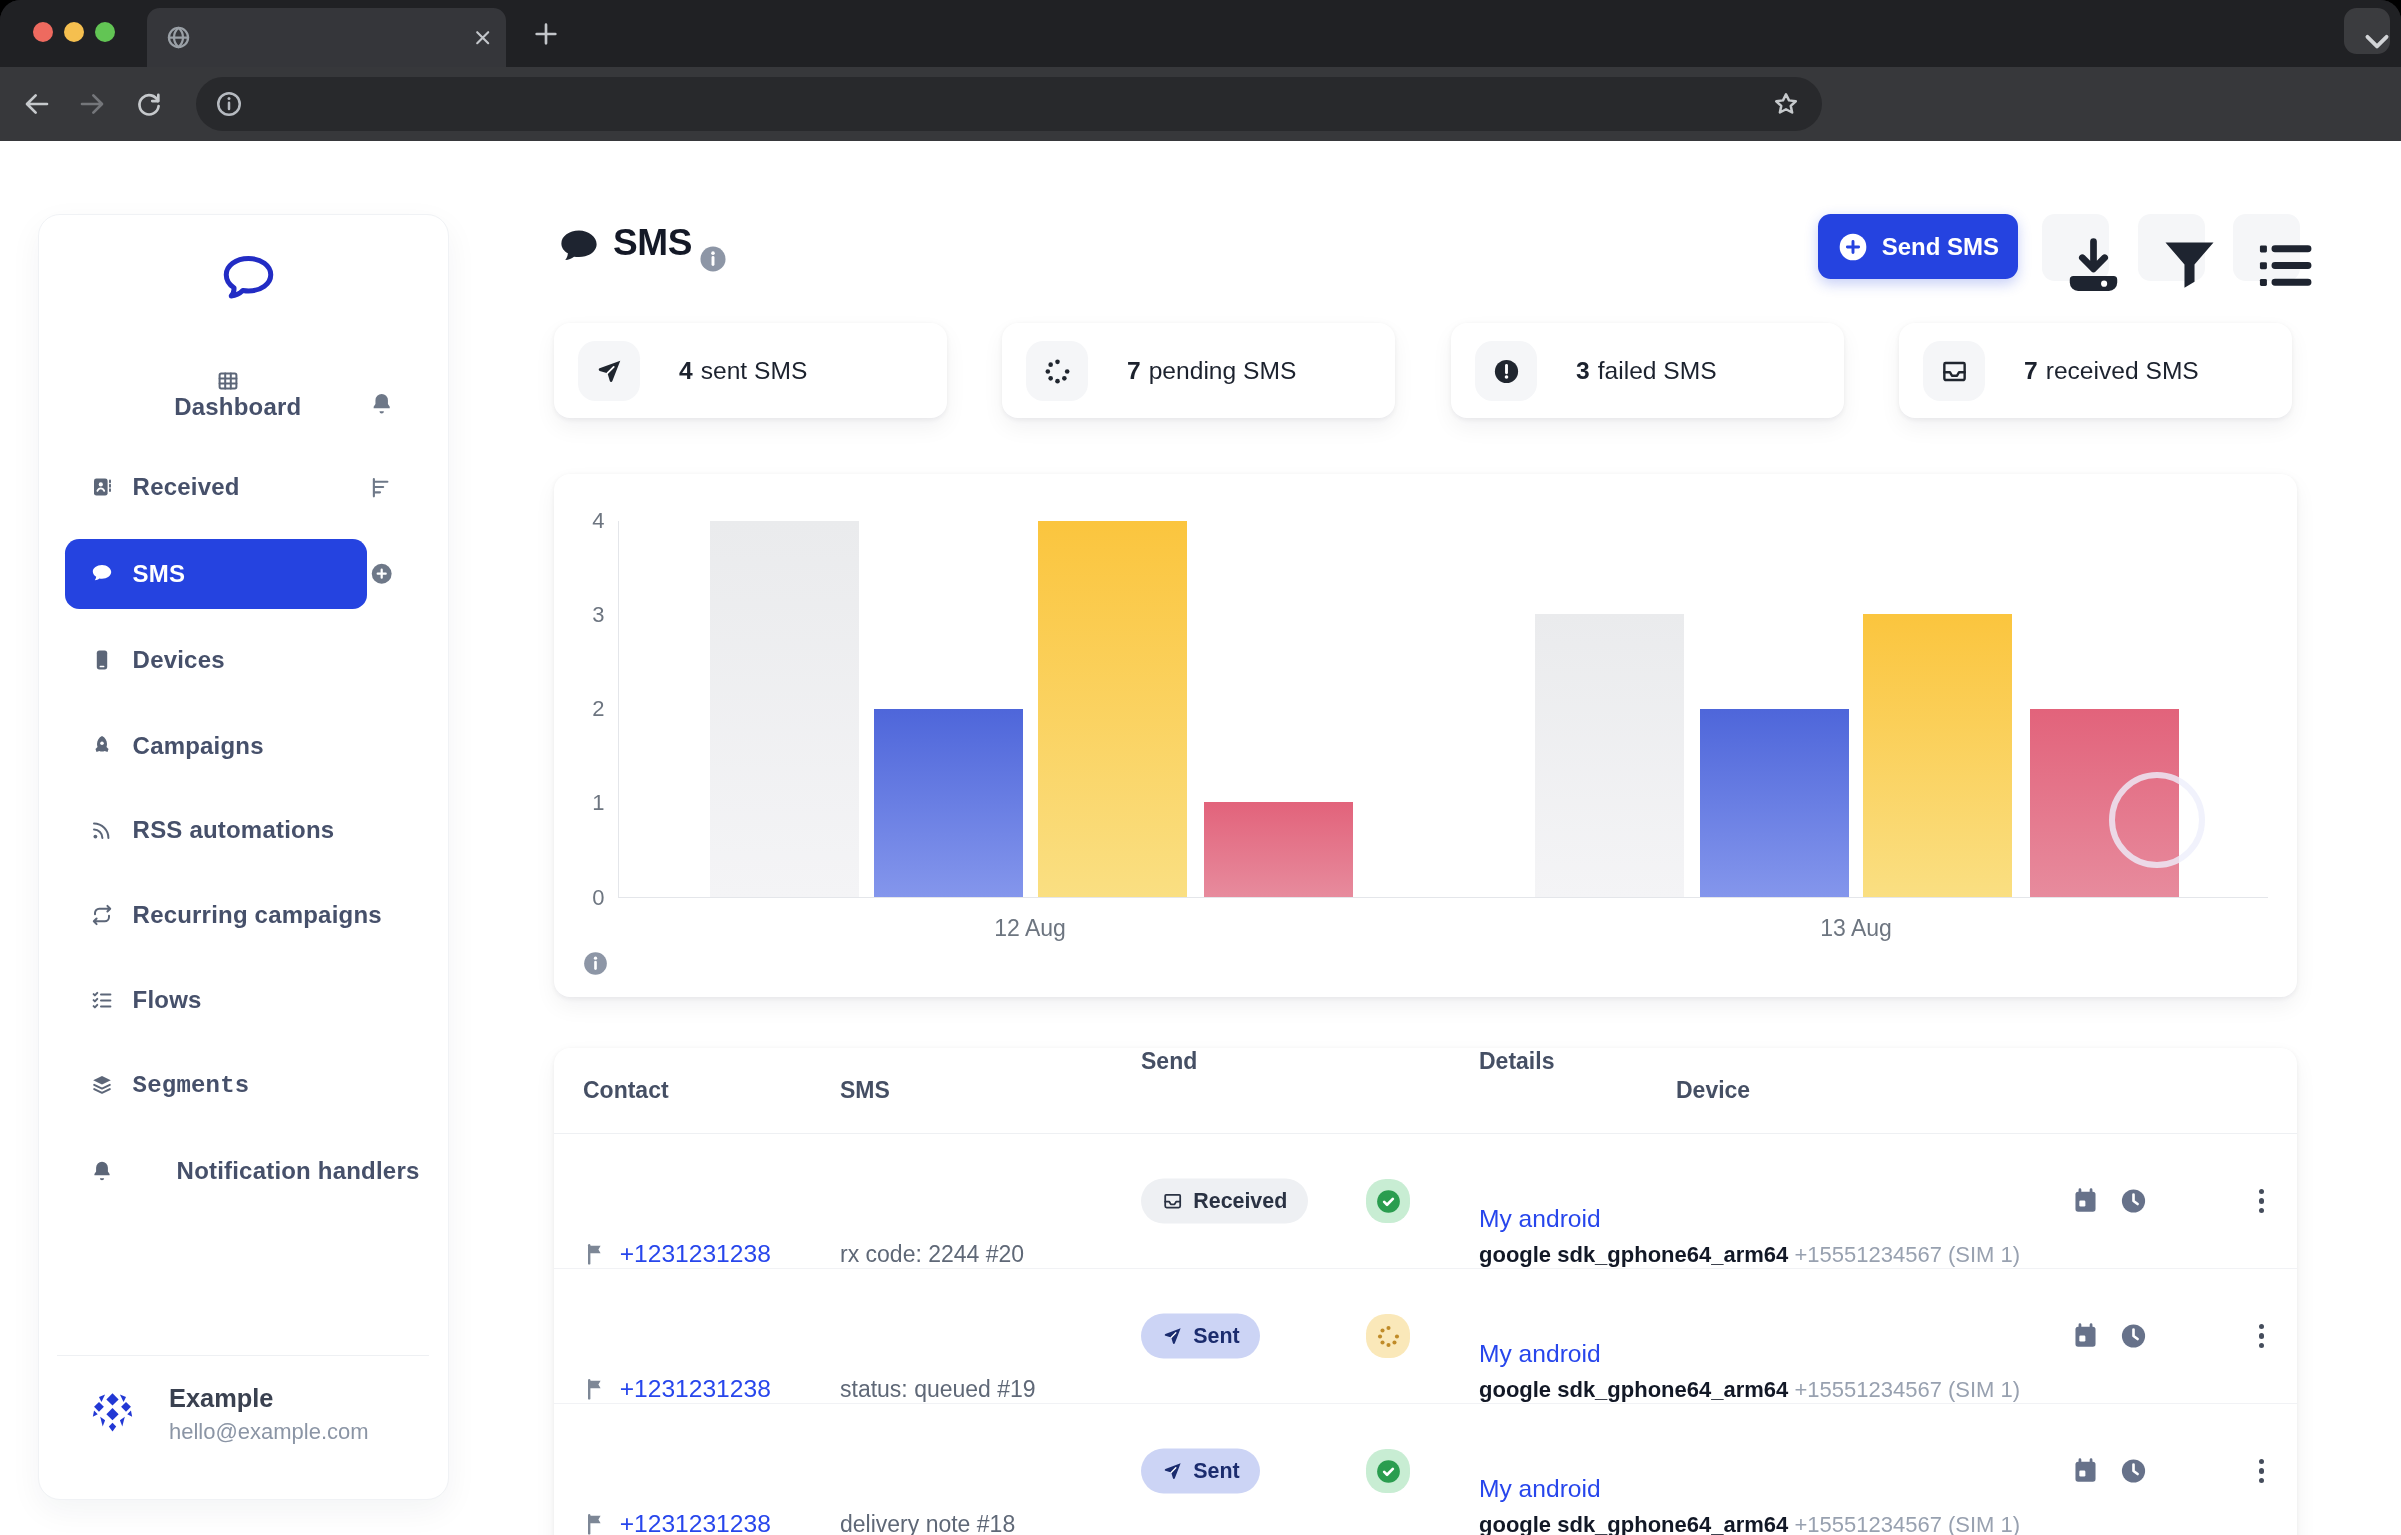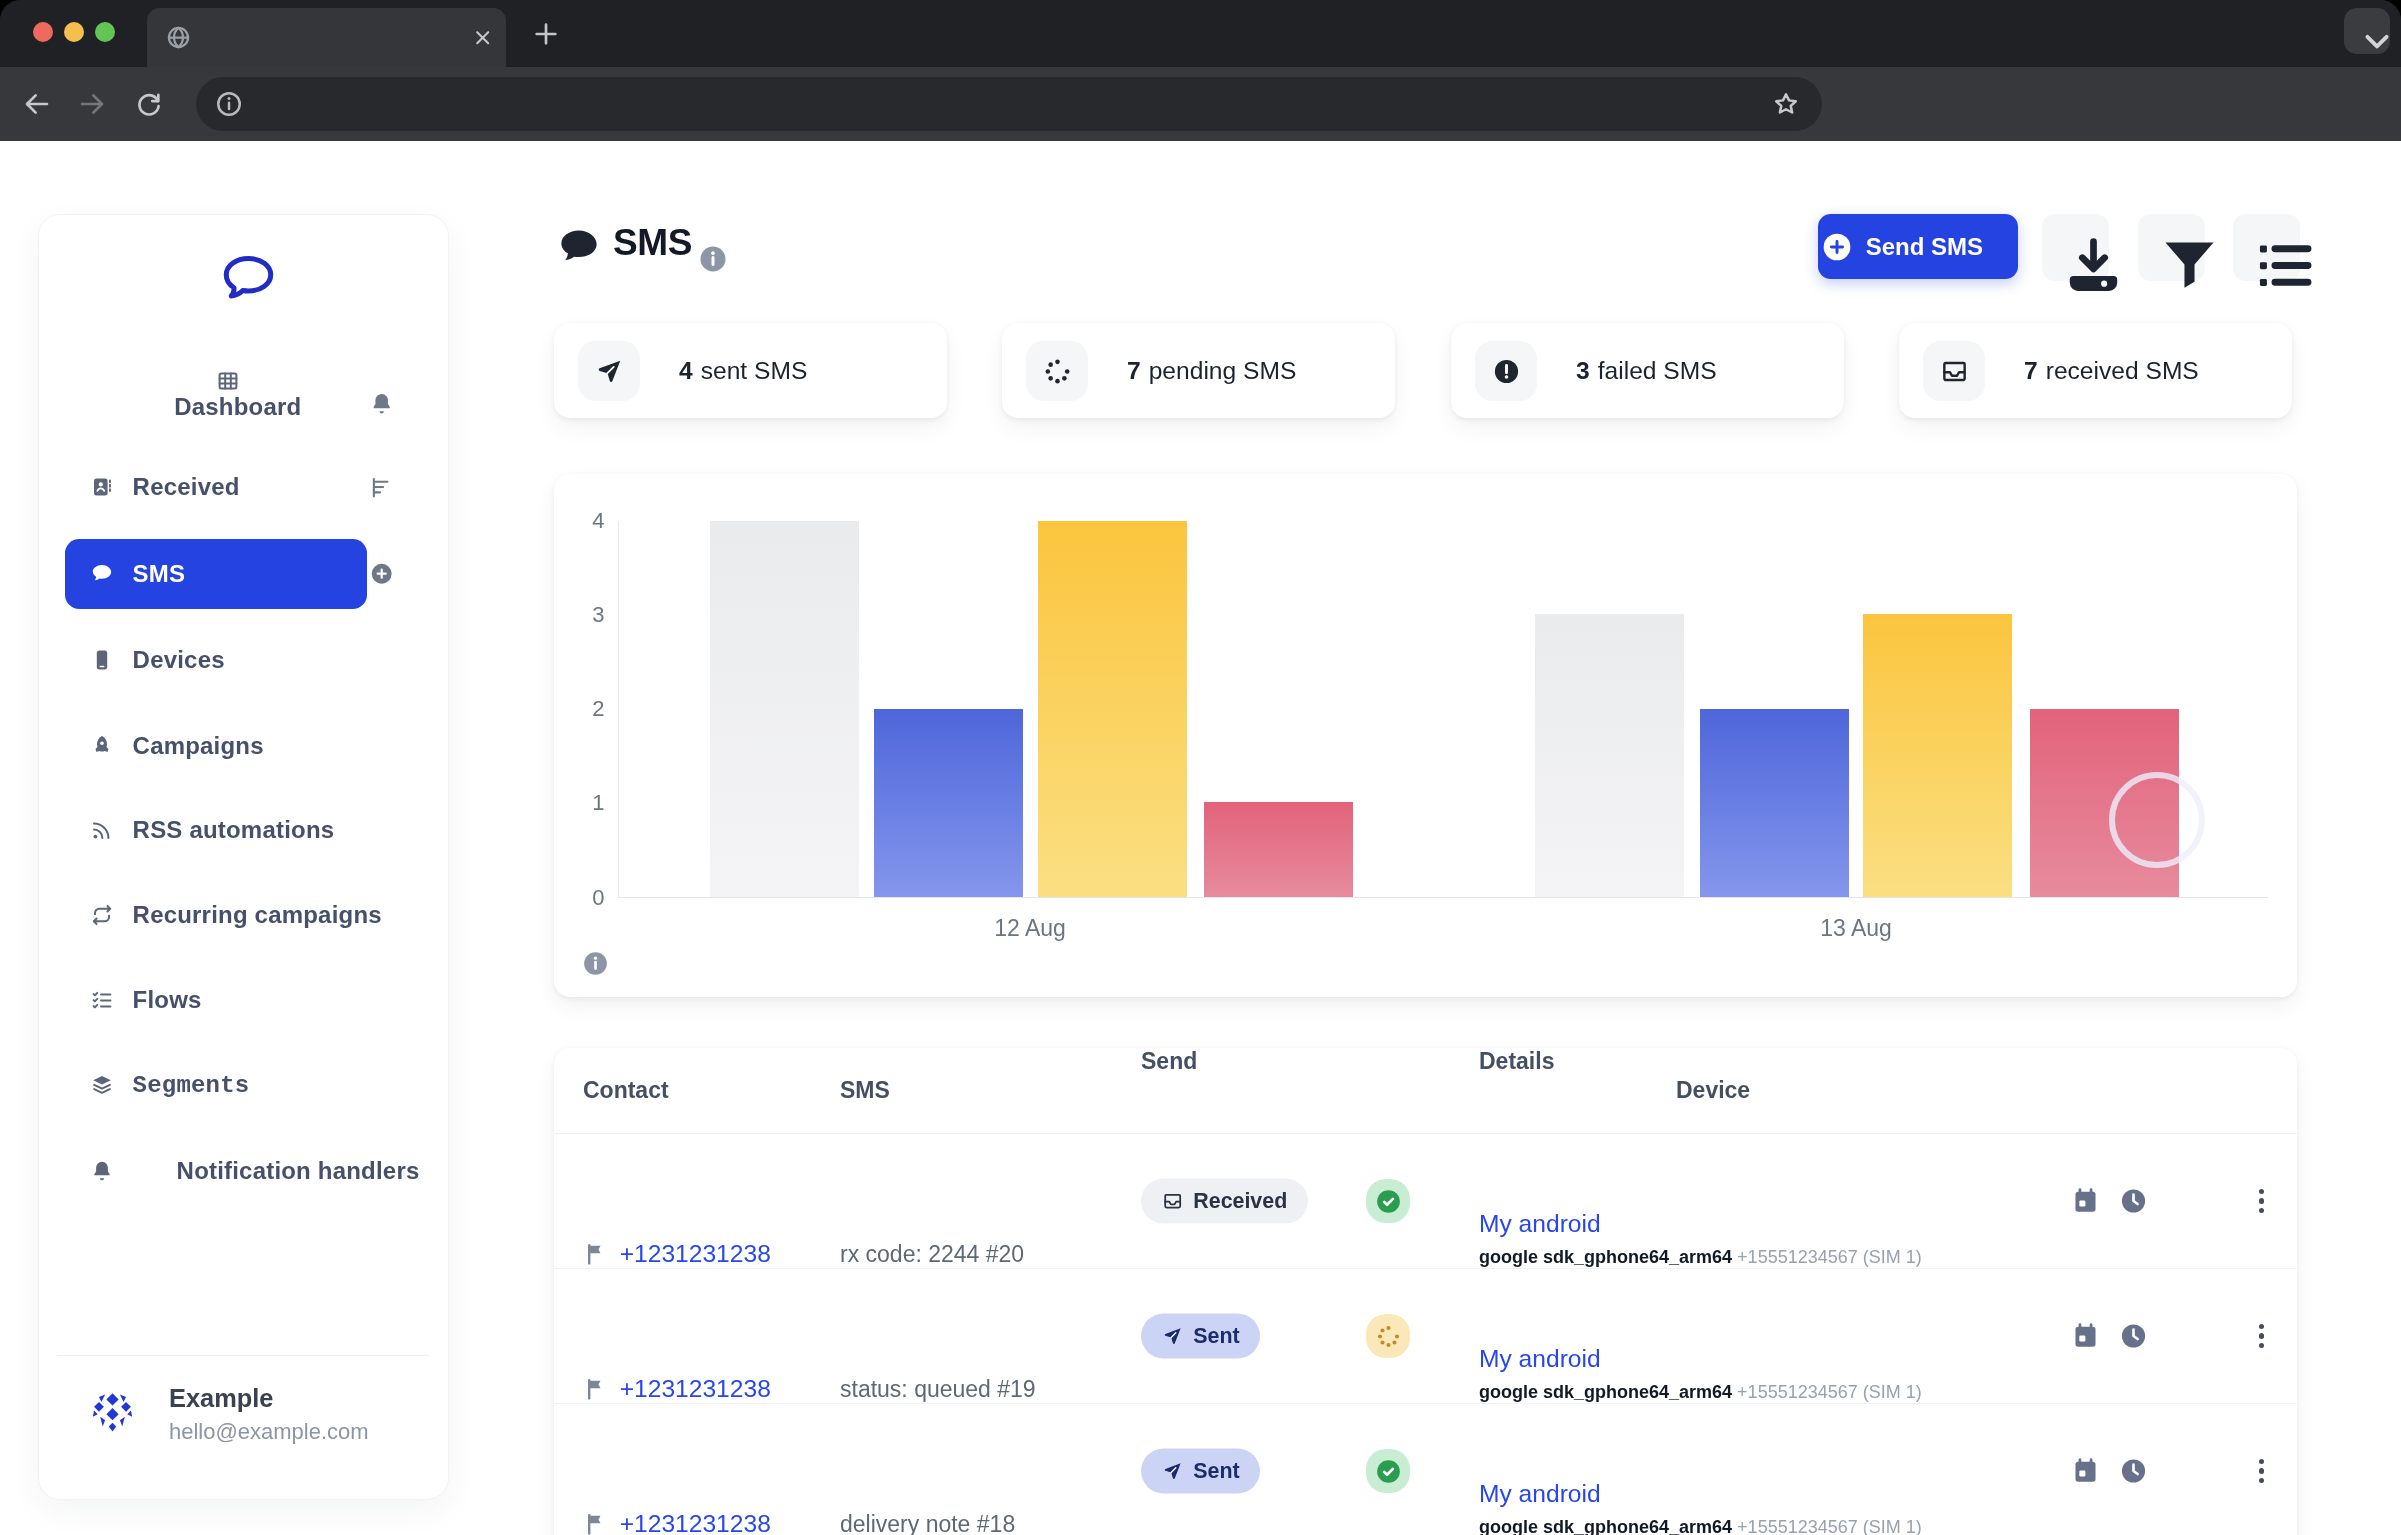--- a/index.html
+++ b/index.html
@@ -43,21 +43,21 @@
   #side-divider{position:absolute;left:17.5px;top:1140px;width:372px;height:0;border-top:1.6px solid #eef0f3;}
   #user-card{position:absolute;left:0px;top:1153px;width:411px;height:95px;cursor:pointer;}
   #avatar{position:absolute;left:44px;top:12.7px;width:59px;height:59px;border-radius:50%;overflow:hidden;background:#fff;}
   #user-name{position:absolute;left:130px;top:16px;font-size:25.4px;font-weight:700;color:#3a4150;}
   #user-email{position:absolute;left:130px;top:51px;font-size:22px;color:#8b95a5;}
 
   
   #title-icon{position:absolute;left:556px;top:84px;width:46px;height:46px;color:#1e2430;}
   #page-title{position:absolute;left:613px;top:81px;font-size:37px;font-weight:700;color:#141927;letter-spacing:-0.4px;}
   #title-info{position:absolute;left:697px;top:102px;width:32px;height:32px;color:#8d96a6;cursor:pointer;}
-  #send-btn{position:absolute;left:1818px;top:73px;width:200px;height:65px;background:#2543e0;border-radius:12.7px;display:flex;align-items:center;gap:12.7px;padding-left:3px;box-sizing:border-box;cursor:pointer;box-shadow:0 4.8px 12.7px rgba(37,67,224,.25);}
+  #send-btn{position:absolute;left:1818px;top:73px;width:200px;height:65px;background:#2543e0;border-radius:12.7px;display:flex;align-items:center;gap:12.7px;padding-left:19px;box-sizing:border-box;cursor:pointer;box-shadow:0 4.8px 12.7px rgba(37,67,224,.25);}
   #send-btn .plus-wrap{width:32px;height:32px;}
   #send-btn .slabel{color:#fff;font-size:24px;font-weight:600;}
   .hdr-iconbtn{position:absolute;top:73px;width:67px;height:67px;background:#f5f6f8;border-radius:12.7px;color:#1e2430;cursor:pointer;}
   .hdr-iconbtn svg{margin:17.5px;}
 
   
   .stat-card{position:absolute;top:182px;width:393px;height:95px;background:#fff;border-radius:16px;box-shadow:0 1.6px 4.8px rgba(15,23,42,.06),0 9.5px 22px rgba(15,23,42,.05);}
   .stat-ic{position:absolute;left:24px;top:17.5px;width:62px;height:60px;background:#f5f6f8;border-radius:17.5px;color:#20262f;}
   .stat-ic svg{margin:16px 16.7px;}
   .stat-text{position:absolute;left:125px;top:0;height:95px;display:flex;align-items:center;font-size:24.6px;color:#1c222e;}
@@ -85,21 +85,21 @@
   .badge{position:absolute;left:0;top:50%;transform:translateY(-50%);display:inline-flex;align-items:center;gap:10.3px;height:45px;padding:0 20.6px;border-radius:23px;font-size:21.4px;font-weight:700;}
   .badge.received{background:#eef0f3;color:#2a3243;}
   .badge.sent{background:#ccd4f5;color:#1b2c6e;}
   .badge .bic{width:21.4px;height:21.4px;}
   .statuschip{position:absolute;left:225px;top:50%;transform:translateY(-50%);width:44px;height:44px;border-radius:45%;}
   .statuschip.success{background:#c8edd3;}
   .statuschip.pending{background:#fae8b9;}
   .statuschip svg{margin:8px;}
   .c-device{width:592px;}
   .dev-name{font-size:24.6px;color:#2746ec;cursor:pointer;margin-bottom:9.5px;}
-  .dev-sub{font-size:18px;color:#98a1b0;}
+  .dev-sub{font-size:22px;color:#98a1b0;}
   .dev-sub b{color:#121826;font-weight:700;}
   .c-details{flex:1;position:relative;height:100%;}
   .det-ic{position:absolute;top:50%;transform:translateY(-50%);width:29px;height:29px;color:#67728a;}
   .kebab{position:absolute;left:181px;top:50%;transform:translateY(-50%);width:19px;height:38px;cursor:pointer;display:flex;flex-direction:column;align-items:center;justify-content:center;gap:4px;}
   .kebab i{width:5.6px;height:5.6px;border-radius:50%;background:#454d5c;}
   svg{display:block;}
 </style>
 </head>
 <body>
 

